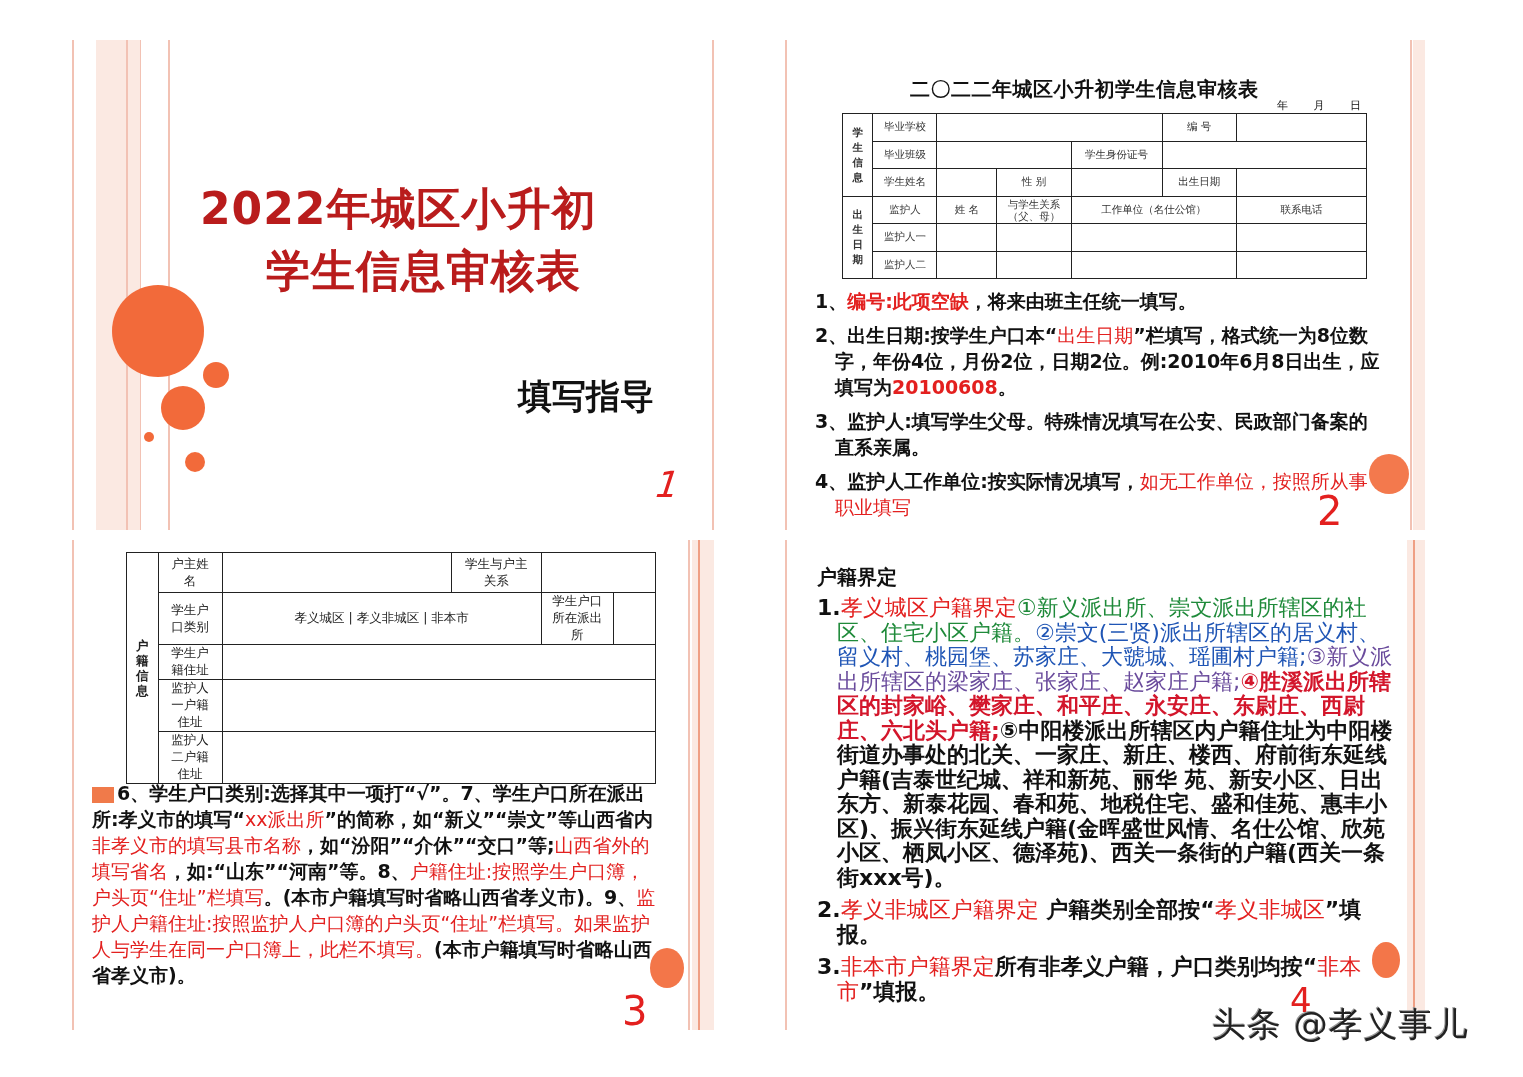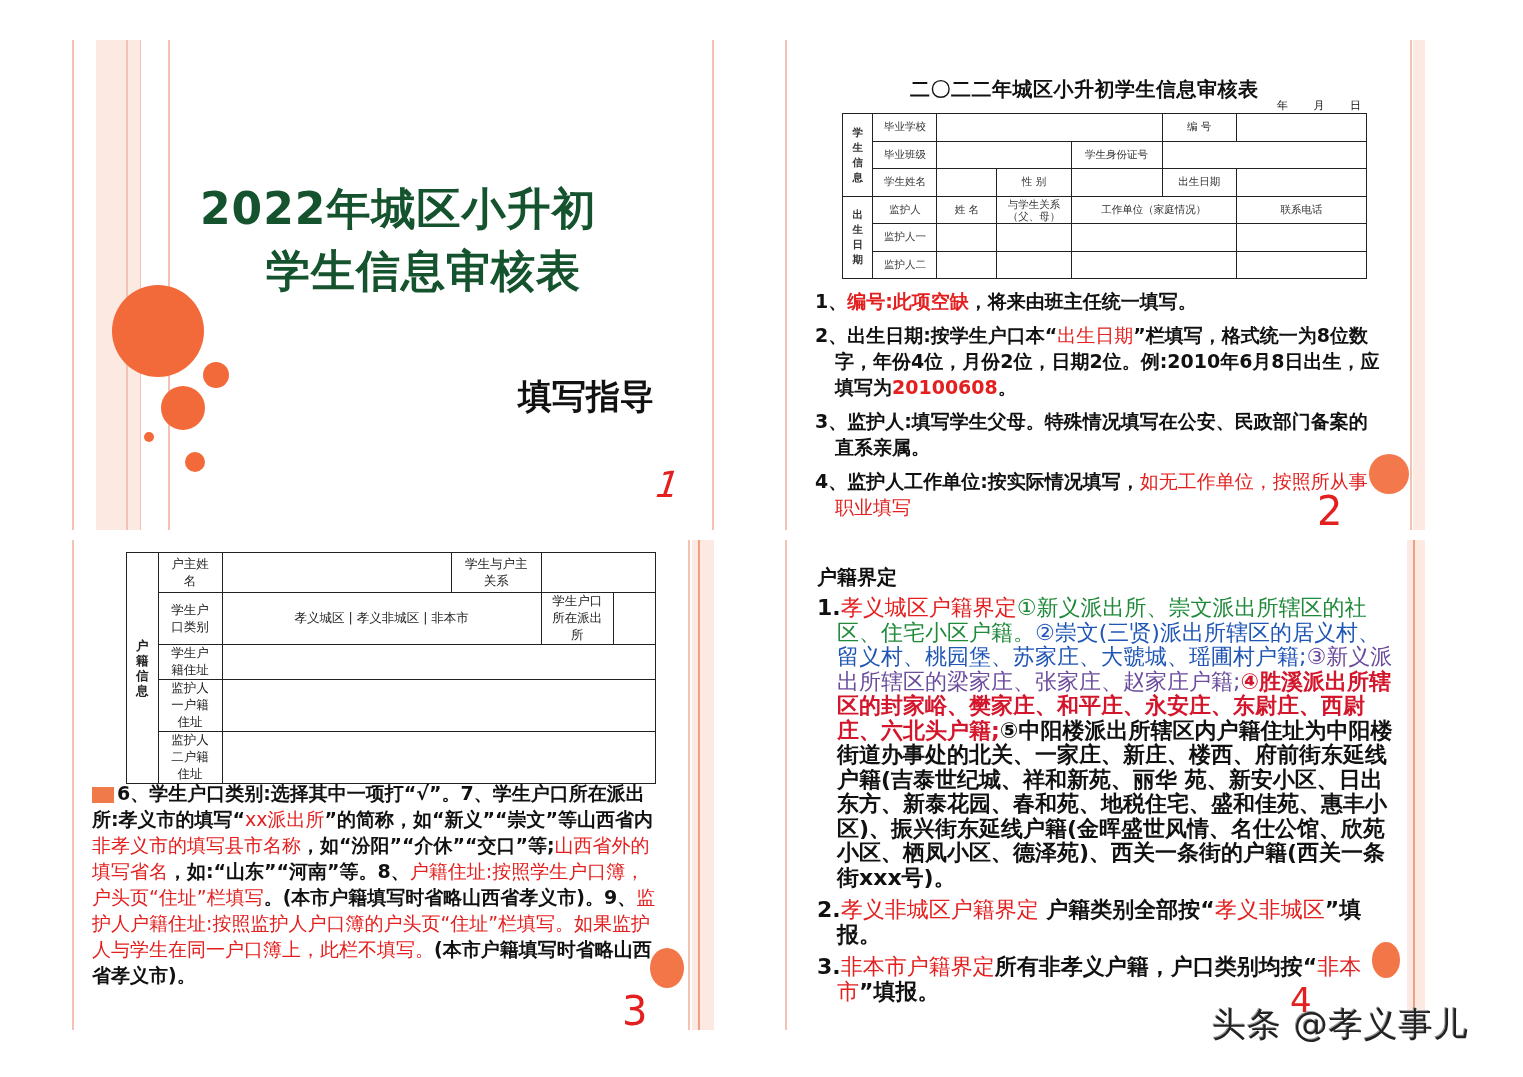--- a/index.html
+++ b/index.html
@@ -8,21 +8,21 @@
 
   .slide { position: absolute; background: #fff; overflow: hidden; }
   .vline { position: absolute; top: 0; bottom: 0; width: 2px; background: #f2c2b4; }
   .vband { position: absolute; top: 0; bottom: 0; background: #fbe9e2; }
   .vline-dark { position: absolute; top: 0; bottom: 0; width: 2px; background: #ef9f84; }
 
   .dot { position: absolute; border-radius: 50%; background: #f26a3a; }
 
   
   #s1 { left: 40px; top: 40px; width: 685px; height: 490px; }
-  .s1-title { position: absolute; left: 160px; top: 138px; font-size: 44px; font-weight: bold; line-height: 62px; color: #14532d; letter-spacing: 1px; }
+  .s1-title { position: absolute; left: 160px; top: 138px; font-size: 44px; font-weight: bold; line-height: 62px; color: #b91c1c; letter-spacing: 1px; }
   .s1-title .l2 { display: block; padding-left: 66px; }
   .s1-sub { position: absolute; left: 478px; top: 334px; font-size: 34px; font-weight: bold; }
   .hand { position: absolute; color: #e3201f; font-family: "DejaVu Sans", sans-serif; font-weight: normal; }
 
   
   #s2 { left: 785px; top: 40px; width: 640px; height: 490px; }
   .form-title { position: absolute; left: 125px; top: 36px; font-family: "DejaVu Serif", serif; font-size: 20px; font-weight: bold; letter-spacing: 0.5px; }
   .form-date { position: absolute; left: 492px; top: 58px; font-family: "DejaVu Serif", serif; font-size: 11px; word-spacing: 22px; }
   table.form { position: absolute; border-collapse: collapse; font-family: "DejaVu Serif", serif; font-size: 10.5px; color: #333; }
   table.form td { border: 1.5px solid #222; text-align: center; vertical-align: middle; padding: 0 9px; }
@@ -107,21 +107,21 @@
       <td style="width:72px">性 别</td>
       <td style="width:88px"></td>
       <td>出生日期</td>
       <td></td>
     </tr>
     <tr>
       <td class="vert" rowspan="3">出生日期</td>
       <td>监护人</td>
       <td>姓 名</td>
       <td style="line-height:12px">与学生关系（父、母）</td>
-      <td colspan="2">工作单位（家庭情况）</td>
+      <td colspan="2">工作单位（名仕公馆）</td>
       <td>联系电话</td>
     </tr>
     <tr>
       <td>监护人一</td>
       <td></td>
       <td></td>
       <td colspan="2"></td>
       <td></td>
     </tr>
     <tr>

